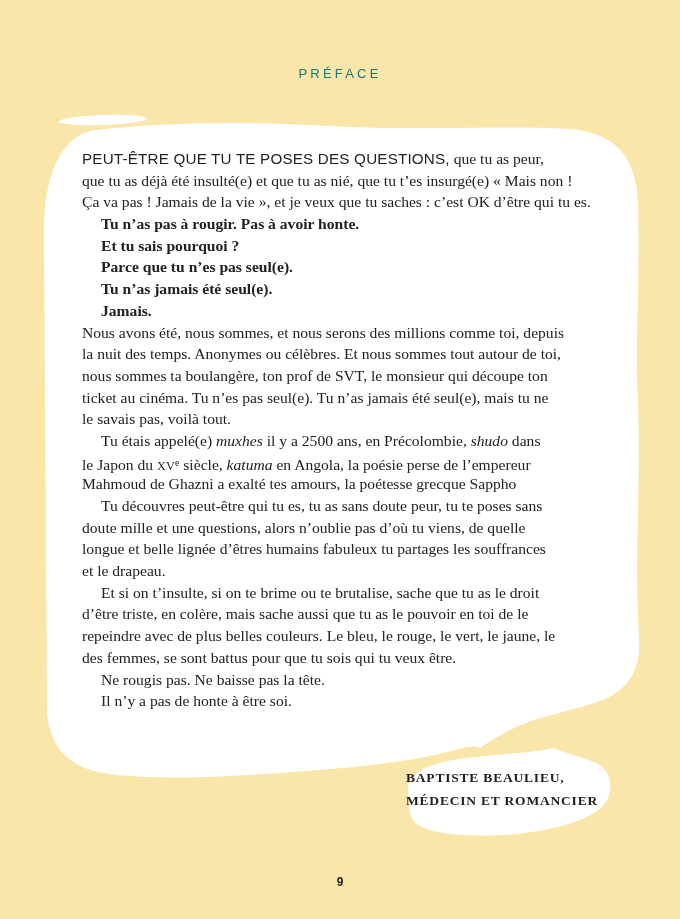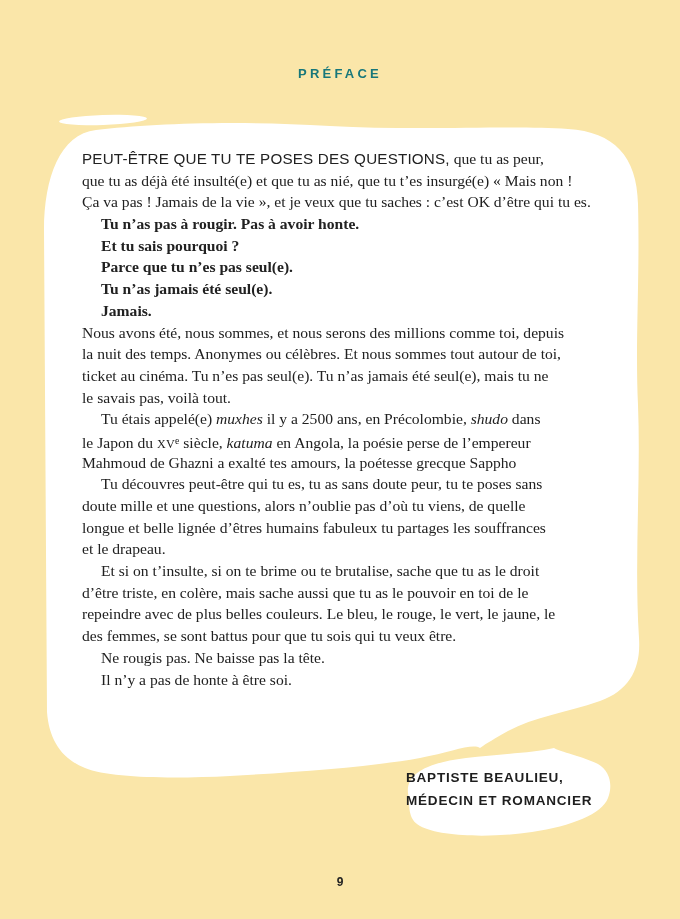--- a/index.html
+++ b/index.html
@@ -18,41 +18,41 @@
     overflow:hidden;
     font-family:"Liberation Serif", serif;
     color:var(--text);
   }
   .blob-layer{position:absolute;inset:0;width:680px;height:919px;}
   .blob{fill:var(--panel);}
   .preface-heading{
     position:absolute;top:66px;left:0;width:680px;
     text-align:center;
     font-family:"Liberation Sans", sans-serif;
-    font-weight:700;font-size:13px;letter-spacing:3.2px;
+    font-weight:400;font-size:13px;letter-spacing:3.2px;
     color:var(--accent);
   }
   .body-text{
     position:absolute;left:82px;top:148px;width:534px;
     font-size:15.6px;line-height:21.7px;
   }
   .para{margin:0;}
   .para.indent .line:first-child{padding-left:19px;}
   .line{white-space:pre;height:21.7px;line-height:21.7px;}
   .s-lead{
     font-family:"Liberation Sans", sans-serif;
     font-weight:400;font-size:15.2px;letter-spacing:0.2px;
   }
   .s-b{font-weight:700;}
   .s-i{font-style:italic;}
   .s-sc{font-size:0.78em;text-transform:uppercase;letter-spacing:0.3px;}
   .s-sup{font-size:0.62em;vertical-align:0.45em;}
   .signature{
     position:absolute;left:406px;top:766px;
-    font-family:Liberation Sans, sans-serif;
+    font-family:Liberation Serif, serif;
     font-weight:700;font-size:13.5px;letter-spacing:0.8px;
     line-height:23px;color:#1E1E1E;
   }
   .page-number{
     position:absolute;left:0;top:875px;width:680px;
     text-align:center;
     font-family:"Liberation Sans", sans-serif;
     font-weight:700;font-size:12px;color:#222222;
   }
 </style>
@@ -112,20 +112,21 @@
       </div>
       <div class="para indent">
         <div class="line"><span class="s-b">Tu n’as jamais été seul(e).</span></div>
       </div>
       <div class="para indent">
         <div class="line"><span class="s-b">Jamais.</span></div>
       </div>
       <div class="para">
         <div class="line"><span class="s-n">Nous avons été, nous sommes, et nous serons des millions comme toi, depuis</span></div>
         <div class="line"><span class="s-n">la nuit des temps. Anonymes ou célèbres. Et nous sommes tout autour de toi,</span></div>
+        <div class="line"><span class="s-n">nous sommes ta boulangère, ton prof de SVT, le monsieur qui découpe ton</span></div>
         <div class="line"><span class="s-n">ticket au cinéma. Tu n’es pas seul(e). Tu n’as jamais été seul(e), mais tu ne</span></div>
         <div class="line"><span class="s-n">le savais pas, voilà tout.</span></div>
       </div>
       <div class="para indent">
         <div class="line"><span class="s-n">Tu étais appelé(e) </span><span class="s-i">muxhes</span><span class="s-n"> il y a 2500 ans, en Précolombie, </span><span class="s-i">shudo</span><span class="s-n"> dans</span></div>
         <div class="line"><span class="s-n">le Japon du </span><span class="s-sc">xv</span><span class="s-sup">e</span><span class="s-n"> siècle, </span><span class="s-i">katuma</span><span class="s-n"> en Angola, la poésie perse de l’empereur</span></div>
         <div class="line"><span class="s-n">Mahmoud de Ghazni a exalté tes amours, la poétesse grecque Sappho</span></div>
       </div>
       <div class="para indent">
         <div class="line"><span class="s-n">Tu découvres peut-être qui tu es, tu as sans doute peur, tu te poses sans</span></div>

